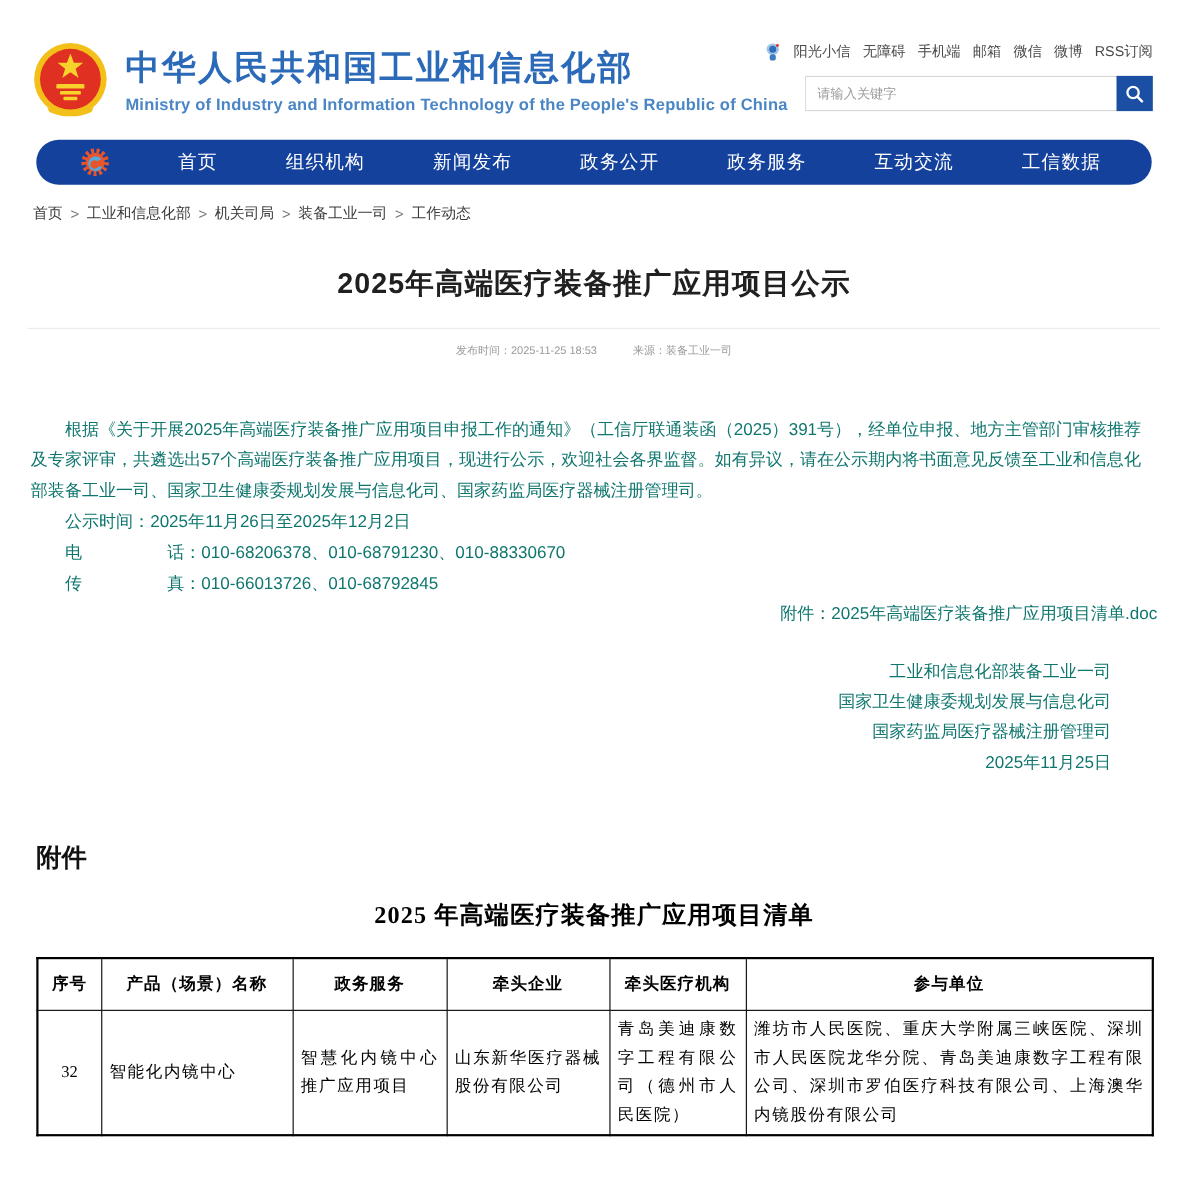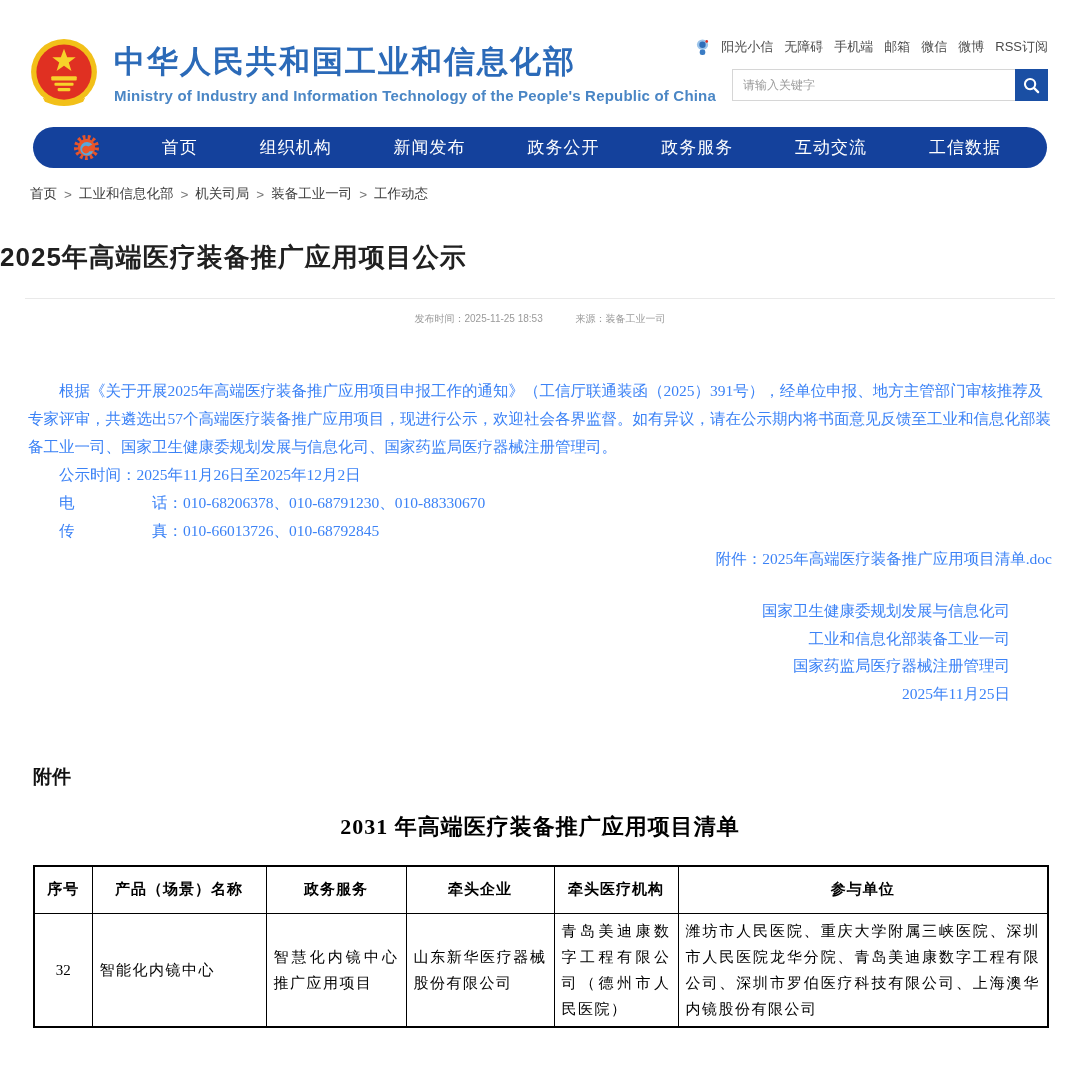--- a/index.html
+++ b/index.html
@@ -31,33 +31,33 @@
          display:flex; align-items:center; justify-content:space-between; padding:0 46px 0 40px; }
   .nav-logo { width:27px; height:27px; display:block; }
   .nav-item { color:#fff; font-size:17px; text-decoration:none; cursor:pointer; letter-spacing:1px; }
 
   
   .breadcrumb { margin:17px 30px 0 30px; font-size:13.5px; color:#3a3a3a; display:flex; gap:7px; align-items:center; }
   .breadcrumb a { color:#3a3a3a; text-decoration:none; cursor:pointer; }
   .breadcrumb .sep { color:#777; }
 
   
-  .article-title { margin-top:37px; font-size:26px; font-weight:bold; color:#202020; letter-spacing:1px; }
+  .article-title { text-align:center; margin-top:37px; font-size:26px; font-weight:bold; color:#202020; letter-spacing:1px; }
   .divider { margin:23px 25px 0 25px; border-top:1px solid #e9e9e9; }
   .meta { margin-top:13px; text-align:center; font-size:10px; color:#9a9a9a; }
   .meta span { margin:0 15px; }
 
   
-  .body { margin:51px 28px 0 28px; font-family:Liberation Serif, serif; font-size:15.5px; line-height:28px; color:#3b82f6; }
+  .body { margin:51px 28px 0 28px; font-family:Liberation Sans, sans-serif; font-size:15.5px; line-height:28px; color:#0f766e; }
   .indent { text-indent:2em; }
   .attachment { cursor:pointer;text-align:right; }
   .signatures { margin-top:24px; text-align:right; padding-right:42px; line-height:27.5px; }
 
   
-  .annex-label { margin:57px 0 0 33px; font-size:19px; font-weight:bold; color:#111; }
+  .annex-label { margin:57px 0 0 33px; font-size:23px; font-weight:bold; color:#111; }
   .annex-title { margin-top:22px; text-align:center; font-family:"Liberation Serif", serif;
                  font-size:22px; font-weight:bold; color:#000; letter-spacing:1px; }
   .project-table { margin:23px 33px 0 33px; width:1014px; border-collapse:collapse;
                    font-family:"Liberation Serif", serif; font-size:15px; color:#000;
                    border:2px solid #000; table-layout:fixed; }
   .project-table th, .project-table td { border:1px solid #000; padding:4px 7px; }
   .project-table th { height:47px; font-weight:bold; text-align:center; letter-spacing:1px; }
   .project-table td { height:113px; vertical-align:middle; text-align:justify; line-height:26px; letter-spacing:1.5px; }
   .project-table td.center { text-align:center; letter-spacing:0; }
   .col-no{width:58px}.col-prod{width:174px}.col-proj{width:140px}.col-lead{width:148px}.col-med{width:124px}.col-part{width:370px}
@@ -154,29 +154,29 @@
     <span>来源：装备工业一司</span>
   </div>
 
   <div class="body">
     <p class="indent">根据《关于开展2025年高端医疗装备推广应用项目申报工作的通知》（工信厅联通装函（2025）391号），经单位申报、地方主管部门审核推荐及专家评审，共遴选出57个高端医疗装备推广应用项目，现进行公示，欢迎社会各界监督。如有异议，请在公示期内将书面意见反馈至工业和信息化部装备工业一司、国家卫生健康委规划发展与信息化司、国家药监局医疗器械注册管理司。</p>
     <p class="indent">公示时间：2025年11月26日至2025年12月2日</p>
     <p class="indent">电　　　　　话：010-68206378、010-68791230、010-88330670</p>
     <p class="indent">传　　　　　真：010-66013726、010-68792845</p>
     <p class="indent attachment">附件：2025年高端医疗装备推广应用项目清单.doc</p>
     <div class="signatures">
+      <p>工业和信息化部装备工业一司</p>
       <p>国家卫生健康委规划发展与信息化司</p>
-      <p>工业和信息化部装备工业一司</p>
       <p>国家药监局医疗器械注册管理司</p>
       <p>2025年11月25日</p>
     </div>
   </div>
 
   <div class="annex-label">附件</div>
-  <div class="annex-title">2031 年高端医疗装备推广应用项目清单</div>
+  <div class="annex-title">2025 年高端医疗装备推广应用项目清单</div>
 
   <table class="project-table">
     <colgroup>
       <col class="col-no">
         <col class="col-prod">
         <col class="col-proj">
       <col class="col-lead">
         <col class="col-med">
         <col class="col-part">
     </colgroup>

